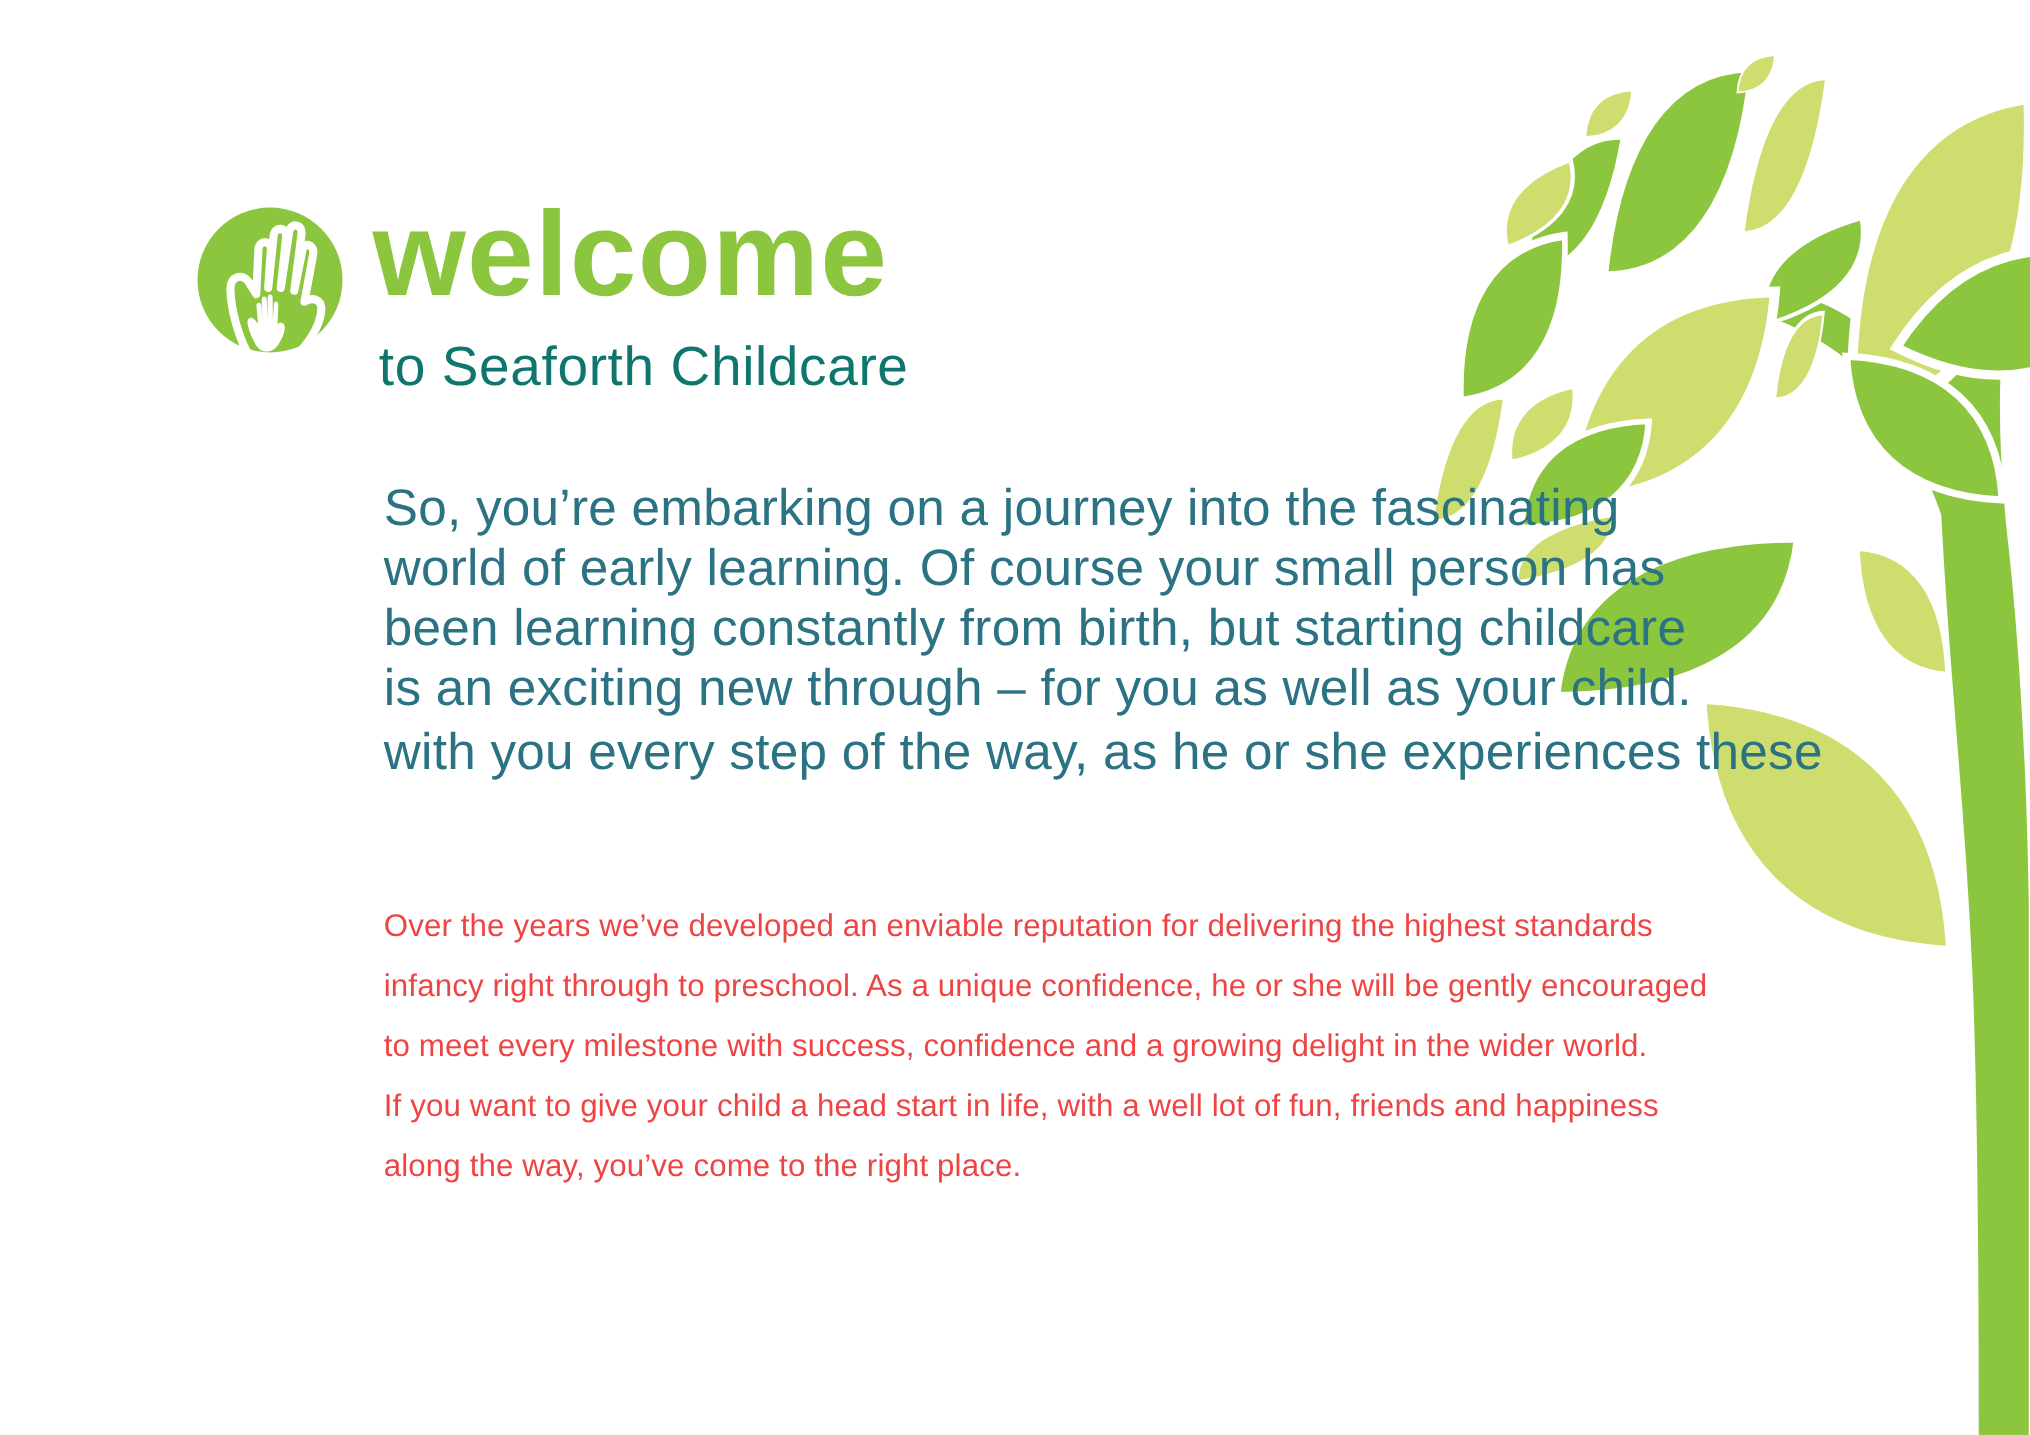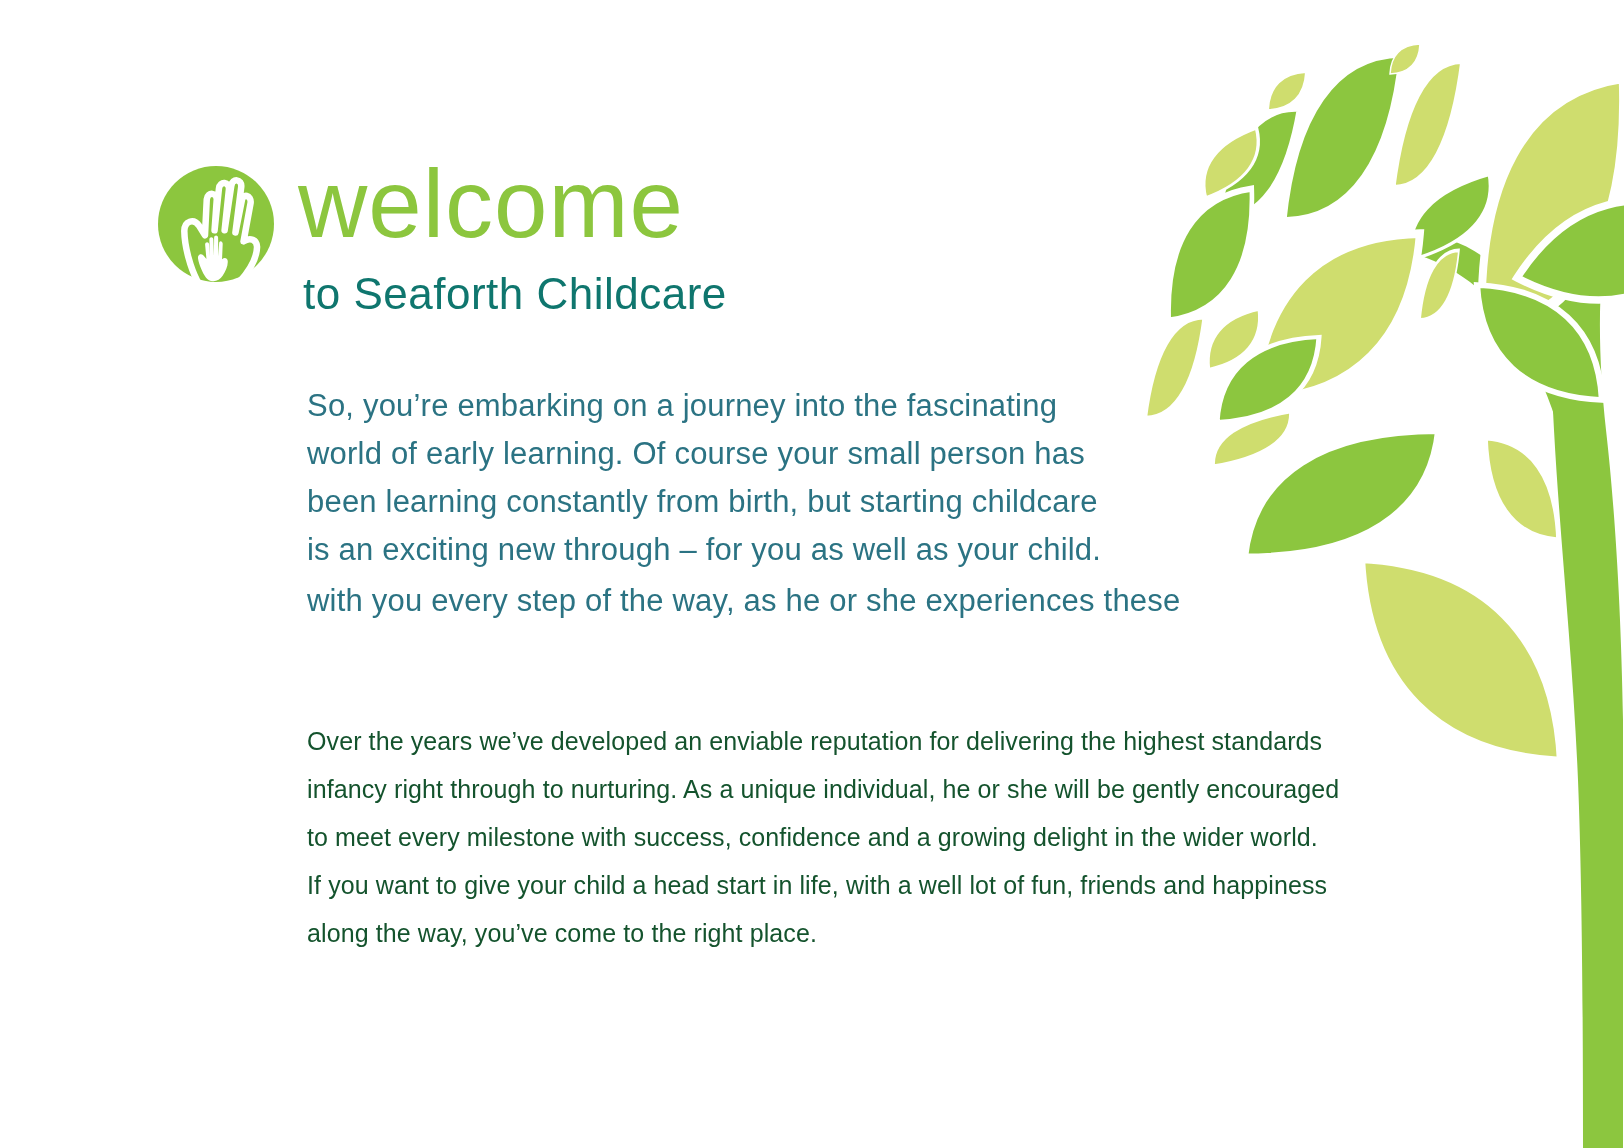--- a/index.html
+++ b/index.html
@@ -4,37 +4,37 @@
 <style>
   html,body{margin:0;padding:0;background:#ffffff;}
   .page{
     position:relative;width:1624px;height:1148px;background:#ffffff;
     overflow:hidden;font-family:"Liberation Sans",sans-serif;
   }
   .tree-svg{position:absolute;top:0;right:0;display:block;}
   .logo{position:absolute;left:156px;top:163px;display:block;}
   .title{
     position:absolute;left:298px;top:156px;
-    font-size:96px;font-weight:400;letter-spacing:1px;
+    font-size:96px;font-weight:700;letter-spacing:1px;
     color:#8CC63E;line-height:1;
   }
   .subtitle{
     position:absolute;left:303px;top:270px;
     font-size:44px;font-weight:400;letter-spacing:0.5px;
     color:#0f766e;line-height:1.1;
   }
   .p-teal{
     position:absolute;left:307px;width:1000px;
-    font-size:31px;line-height:48px;color:#2B7383;letter-spacing:0.2px;
+    font-size:41px;line-height:48px;color:#2B7383;letter-spacing:0.2px;
   }
   .p-intro{top:382px;}
   .p-partner{top:577px;}
   .p-gray{
     position:absolute;left:307px;top:717px;width:1060px;
-    font-size:25px;line-height:48px;color:#14532d;letter-spacing:0.1px;
+    font-size:25px;line-height:48px;color:#ef4444;letter-spacing:0.1px;
   }
   .text-line{white-space:nowrap;}
 </style>
 </head>
 <body>
 
 <div class="page">
 
   <svg class="tree-svg" width="524" height="1148" viewBox="0 0 524 1148" aria-hidden="true">
     <defs>
@@ -108,19 +108,19 @@
     <div class="text-line">been learning constantly from birth, but starting childcare</div>
     <div class="text-line">is an exciting new through – for you as well as your child.</div>
   </div>
 
   <div class="p-teal p-partner">
     <div class="text-line">with you every step of the way, as he or she experiences these</div>
   </div>
 
   <div class="p-gray">
     <div class="text-line">Over the years we’ve developed an enviable reputation for delivering the highest standards</div>
-    <div class="text-line">infancy right through to nurturing. As a unique individual, he or she will be gently encouraged</div>
+    <div class="text-line">infancy right through to preschool. As a unique confidence, he or she will be gently encouraged</div>
     <div class="text-line">to meet every milestone with success, confidence and a growing delight in the wider world.</div>
     <div class="text-line">If you want to give your child a head start in life, with a well lot of fun, friends and happiness</div>
     <div class="text-line">along the way, you’ve come to the right place.</div>
   </div>
 
 </div>
 
 </body></html>

